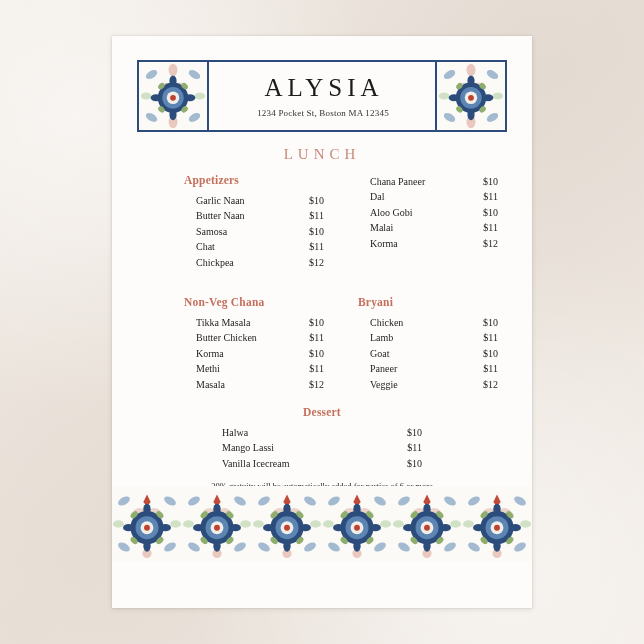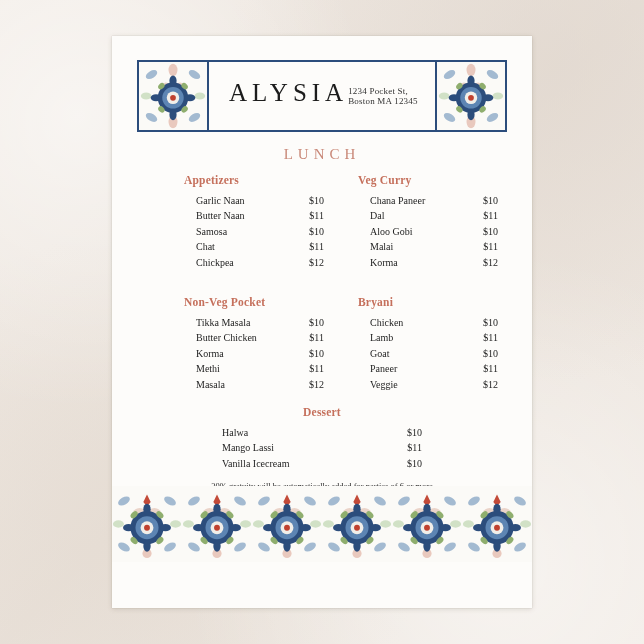--- a/index.html
+++ b/index.html
@@ -56,26 +56,26 @@
     border-right: 2px solid #2c4d7c;
     box-sizing: border-box;
     background: #fbfaf7;
     overflow: hidden;
   }
   .band-tile.left { left: 0; }
   .band-tile.right { right: 0; }
 
   .header-center {
     position: absolute;
-    left: 90px;
+    left: 80px;
     right: 78px;
     top: 0;
     height: 100%;
     display: flex;
-    flex-direction: row;
+    flex-direction: column;
     align-items: center;
     justify-content: center;
   }
   .brand {
     font-family: "Liberation Serif", serif;
     font-size: 25px;
     letter-spacing: 5px;
     color: #1c1c1c;
     margin: 0 0 6px 2px;
     font-weight: normal;
@@ -307,21 +307,20 @@
             <span class="price">$11</span>
           </li>
           <li class="item">
             <span>Chickpea</span>
             <span class="price">$12</span>
           </li>
         </ul>
       </div>
 
       <div class="col right-col">
-        <div class="section-title">Veg Curry</div>
         <ul class="items">
           <li class="item">
             <span>Chana Paneer</span>
             <span class="price">$10</span>
           </li>
           <li class="item">
             <span>Dal</span>
             <span class="price">$11</span>
           </li>
           <li class="item">
@@ -335,21 +334,21 @@
           <li class="item">
             <span>Korma</span>
             <span class="price">$12</span>
           </li>
         </ul>
       </div>
     </div>
 
     <div class="row second">
       <div class="col">
-        <div class="section-title">Non-Veg Pocket</div>
+        <div class="section-title">Non-Veg Chana</div>
         <ul class="items">
           <li class="item">
             <span>Tikka Masala</span>
             <span class="price">$10</span>
           </li>
           <li class="item">
             <span>Butter Chicken</span>
             <span class="price">$11</span>
           </li>
           <li class="item">

